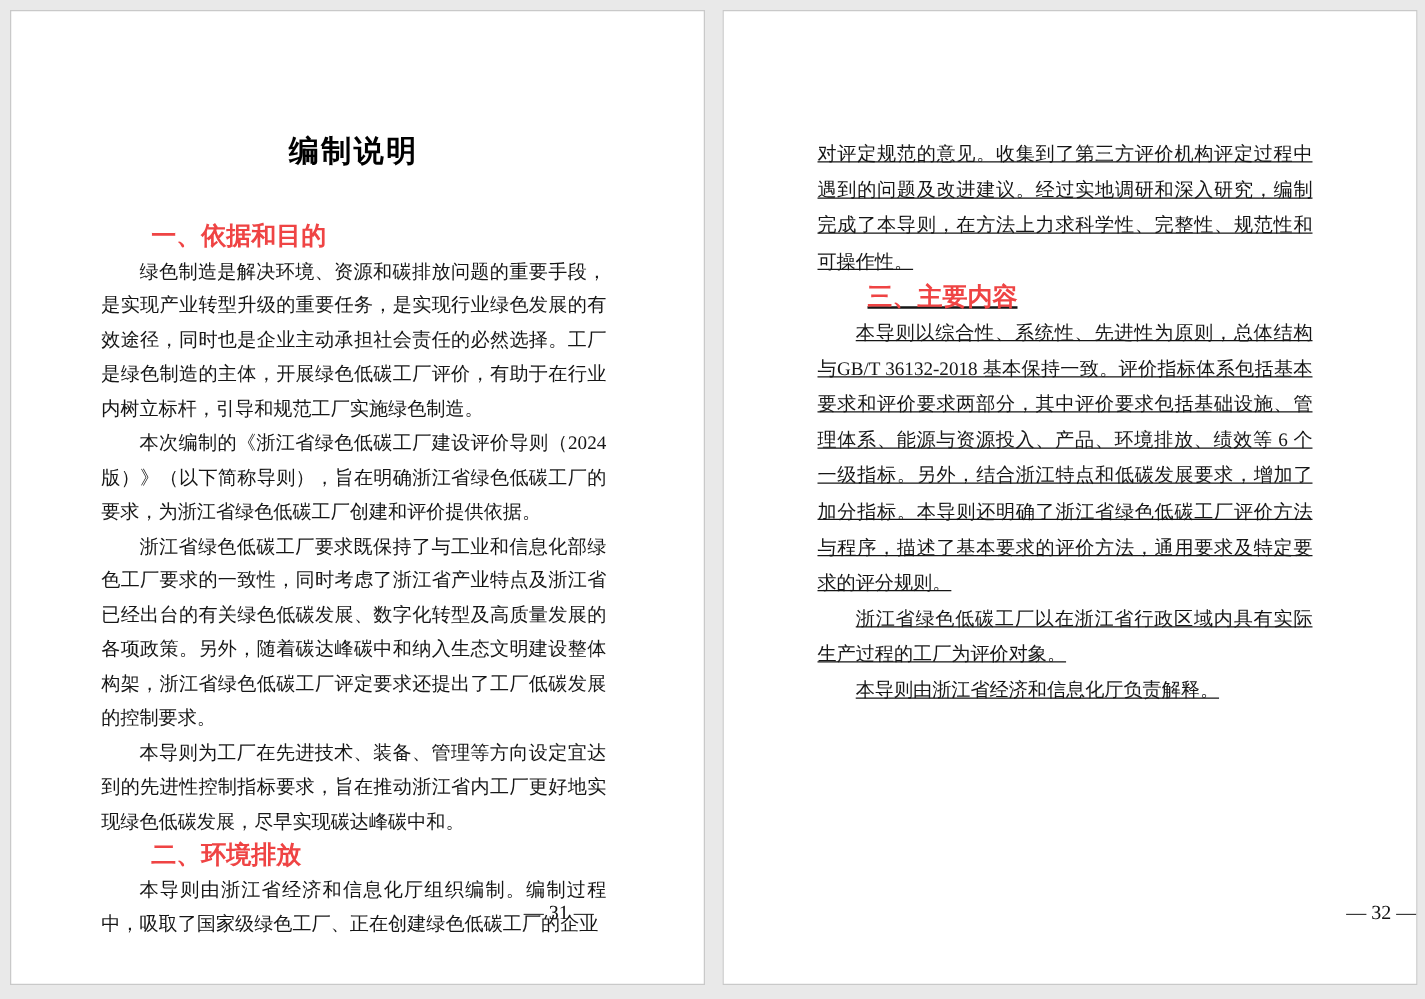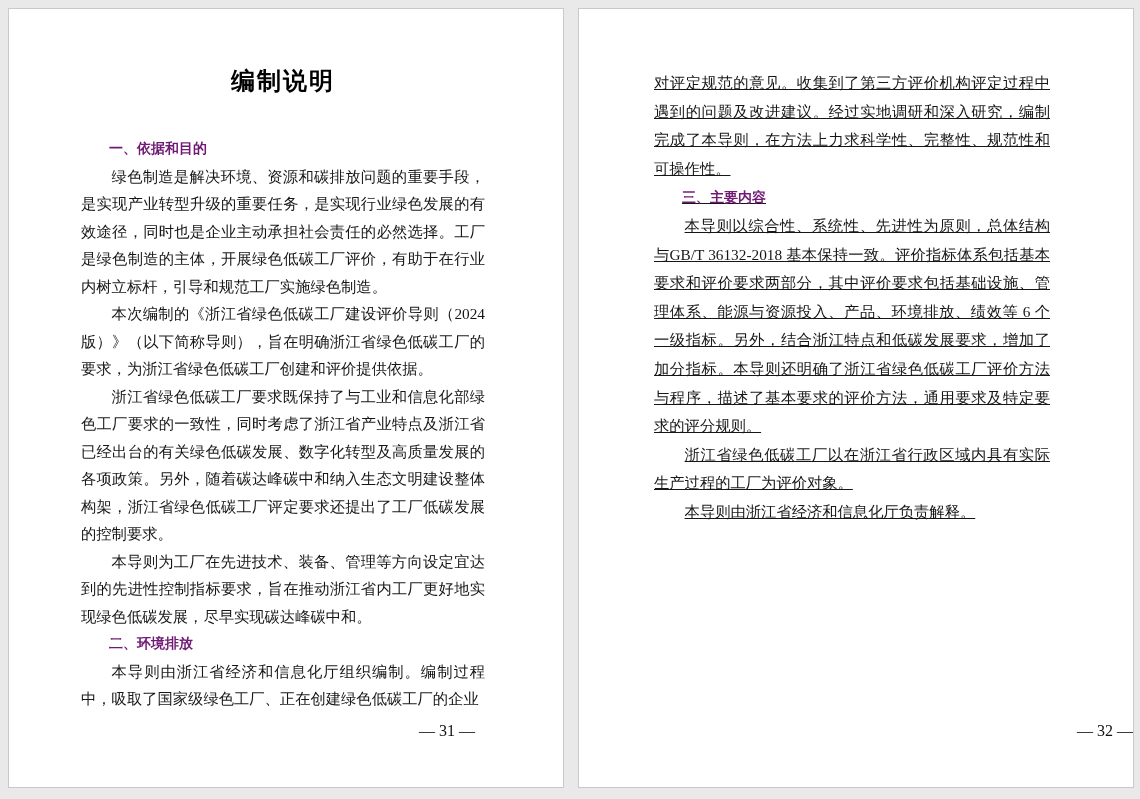--- a/index.html
+++ b/index.html
@@ -28,20 +28,21 @@
     box-sizing: border-box;
     overflow: hidden;
     color: #161616;
   }
   .page-left  { left: 8px; }
   .page-right { left: 578px; }
 
   .body-area {
     box-sizing: border-box;
     width: 100%;
+    margin-top: 41px;
   }
   .page-left  .body-area { padding: 56px 78px 0 72px; }
   .page-right .body-area { padding: 60px 83px 0 75px; }
 
   .doc-title {
     margin: 0 0 38px 0;
     font-family: "Liberation Sans", "DejaVu Sans", sans-serif;
     font-weight: bold;
     font-size: 24px;
     line-height: 32px;
@@ -49,23 +50,23 @@
     text-align: center;
     color: #000000;
   }
   .page-left  .content { line-height: 27.5px; }
   .page-right .content { line-height: 28.6px; text-decoration: underline; }
 
   .sec-heading {
     margin: 0;
     font-family: "Liberation Sans", "DejaVu Sans", sans-serif;
     font-weight: bold;
-    font-size: 14px;
+    font-size: 20px;
     text-indent: 2em;
-    color: #701a75;
+    color: #ef4444;
   }
   .para {
     margin: 0;
     font-size: 15.3px;
     text-align: justify;
     text-justify: inter-ideograph;
     word-break: break-all;
   }
   .indent { text-indent: 2em; }
 

